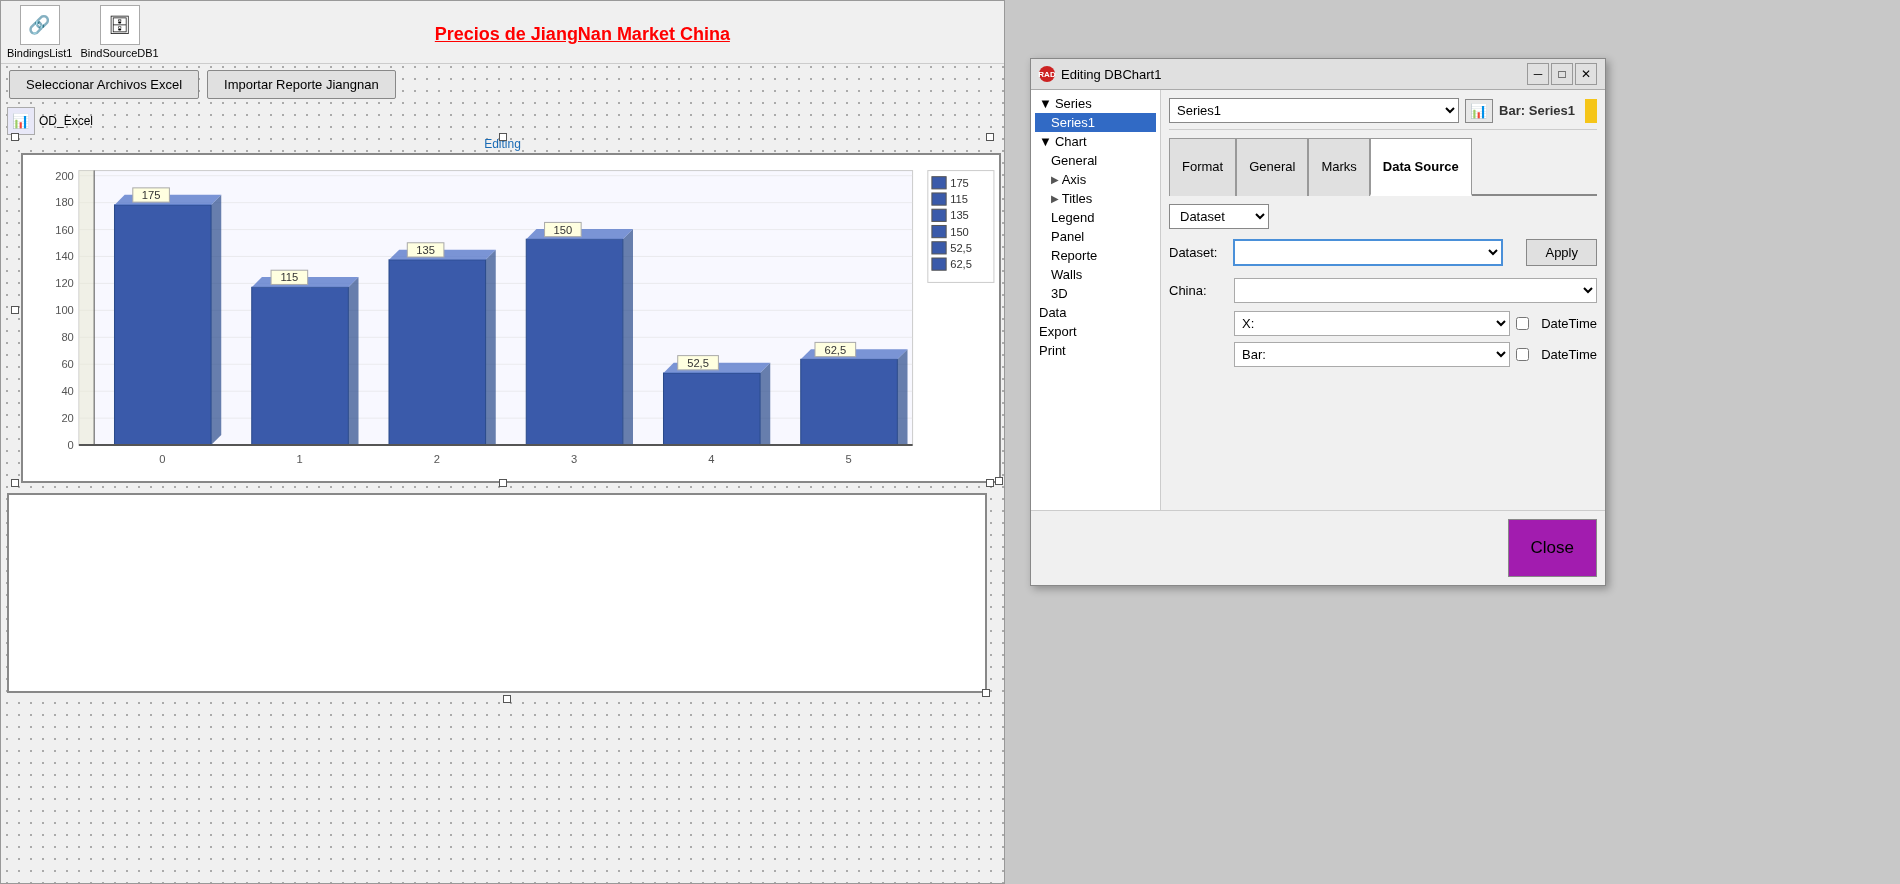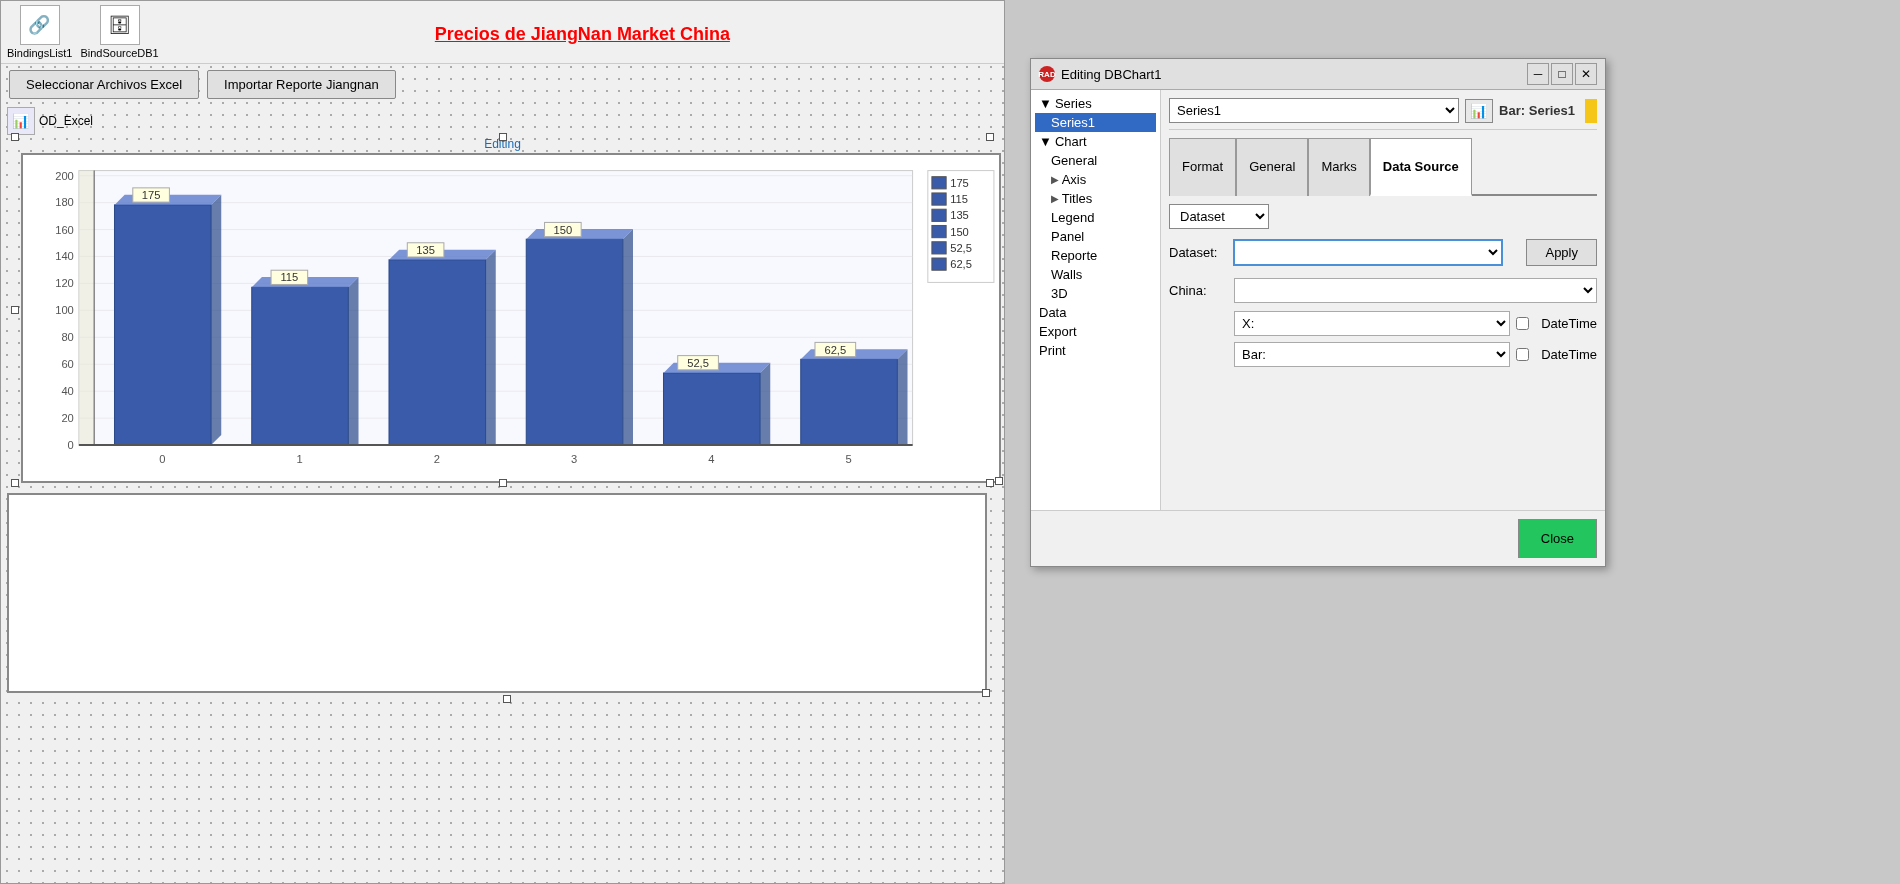--- a/index.html
+++ b/index.html
@@ -378,25 +378,25 @@
 
     
     .dialog-footer {
       padding: 8px;
       display: flex;
       justify-content: flex-end;
       border-top: 1px solid #ccc;
     }
 
     .close-btn {
-      padding: 11px 22px;
-      background: #22c55e;
+      padding: 18px 22px;
+      background: #a21caf;
       border: 1px solid #888;
       cursor: pointer;
-      font-size: 13px;
+      font-size: 17px;
     }
 
     
     .dotted-bg {
       position: absolute;
       top: 0; left: 0; right: 0; bottom: 0;
       background-image: radial-gradient(circle, #aaa 1px, transparent 1px);
       background-size: 12px 12px;
       pointer-events: none;
       z-index: 0;

